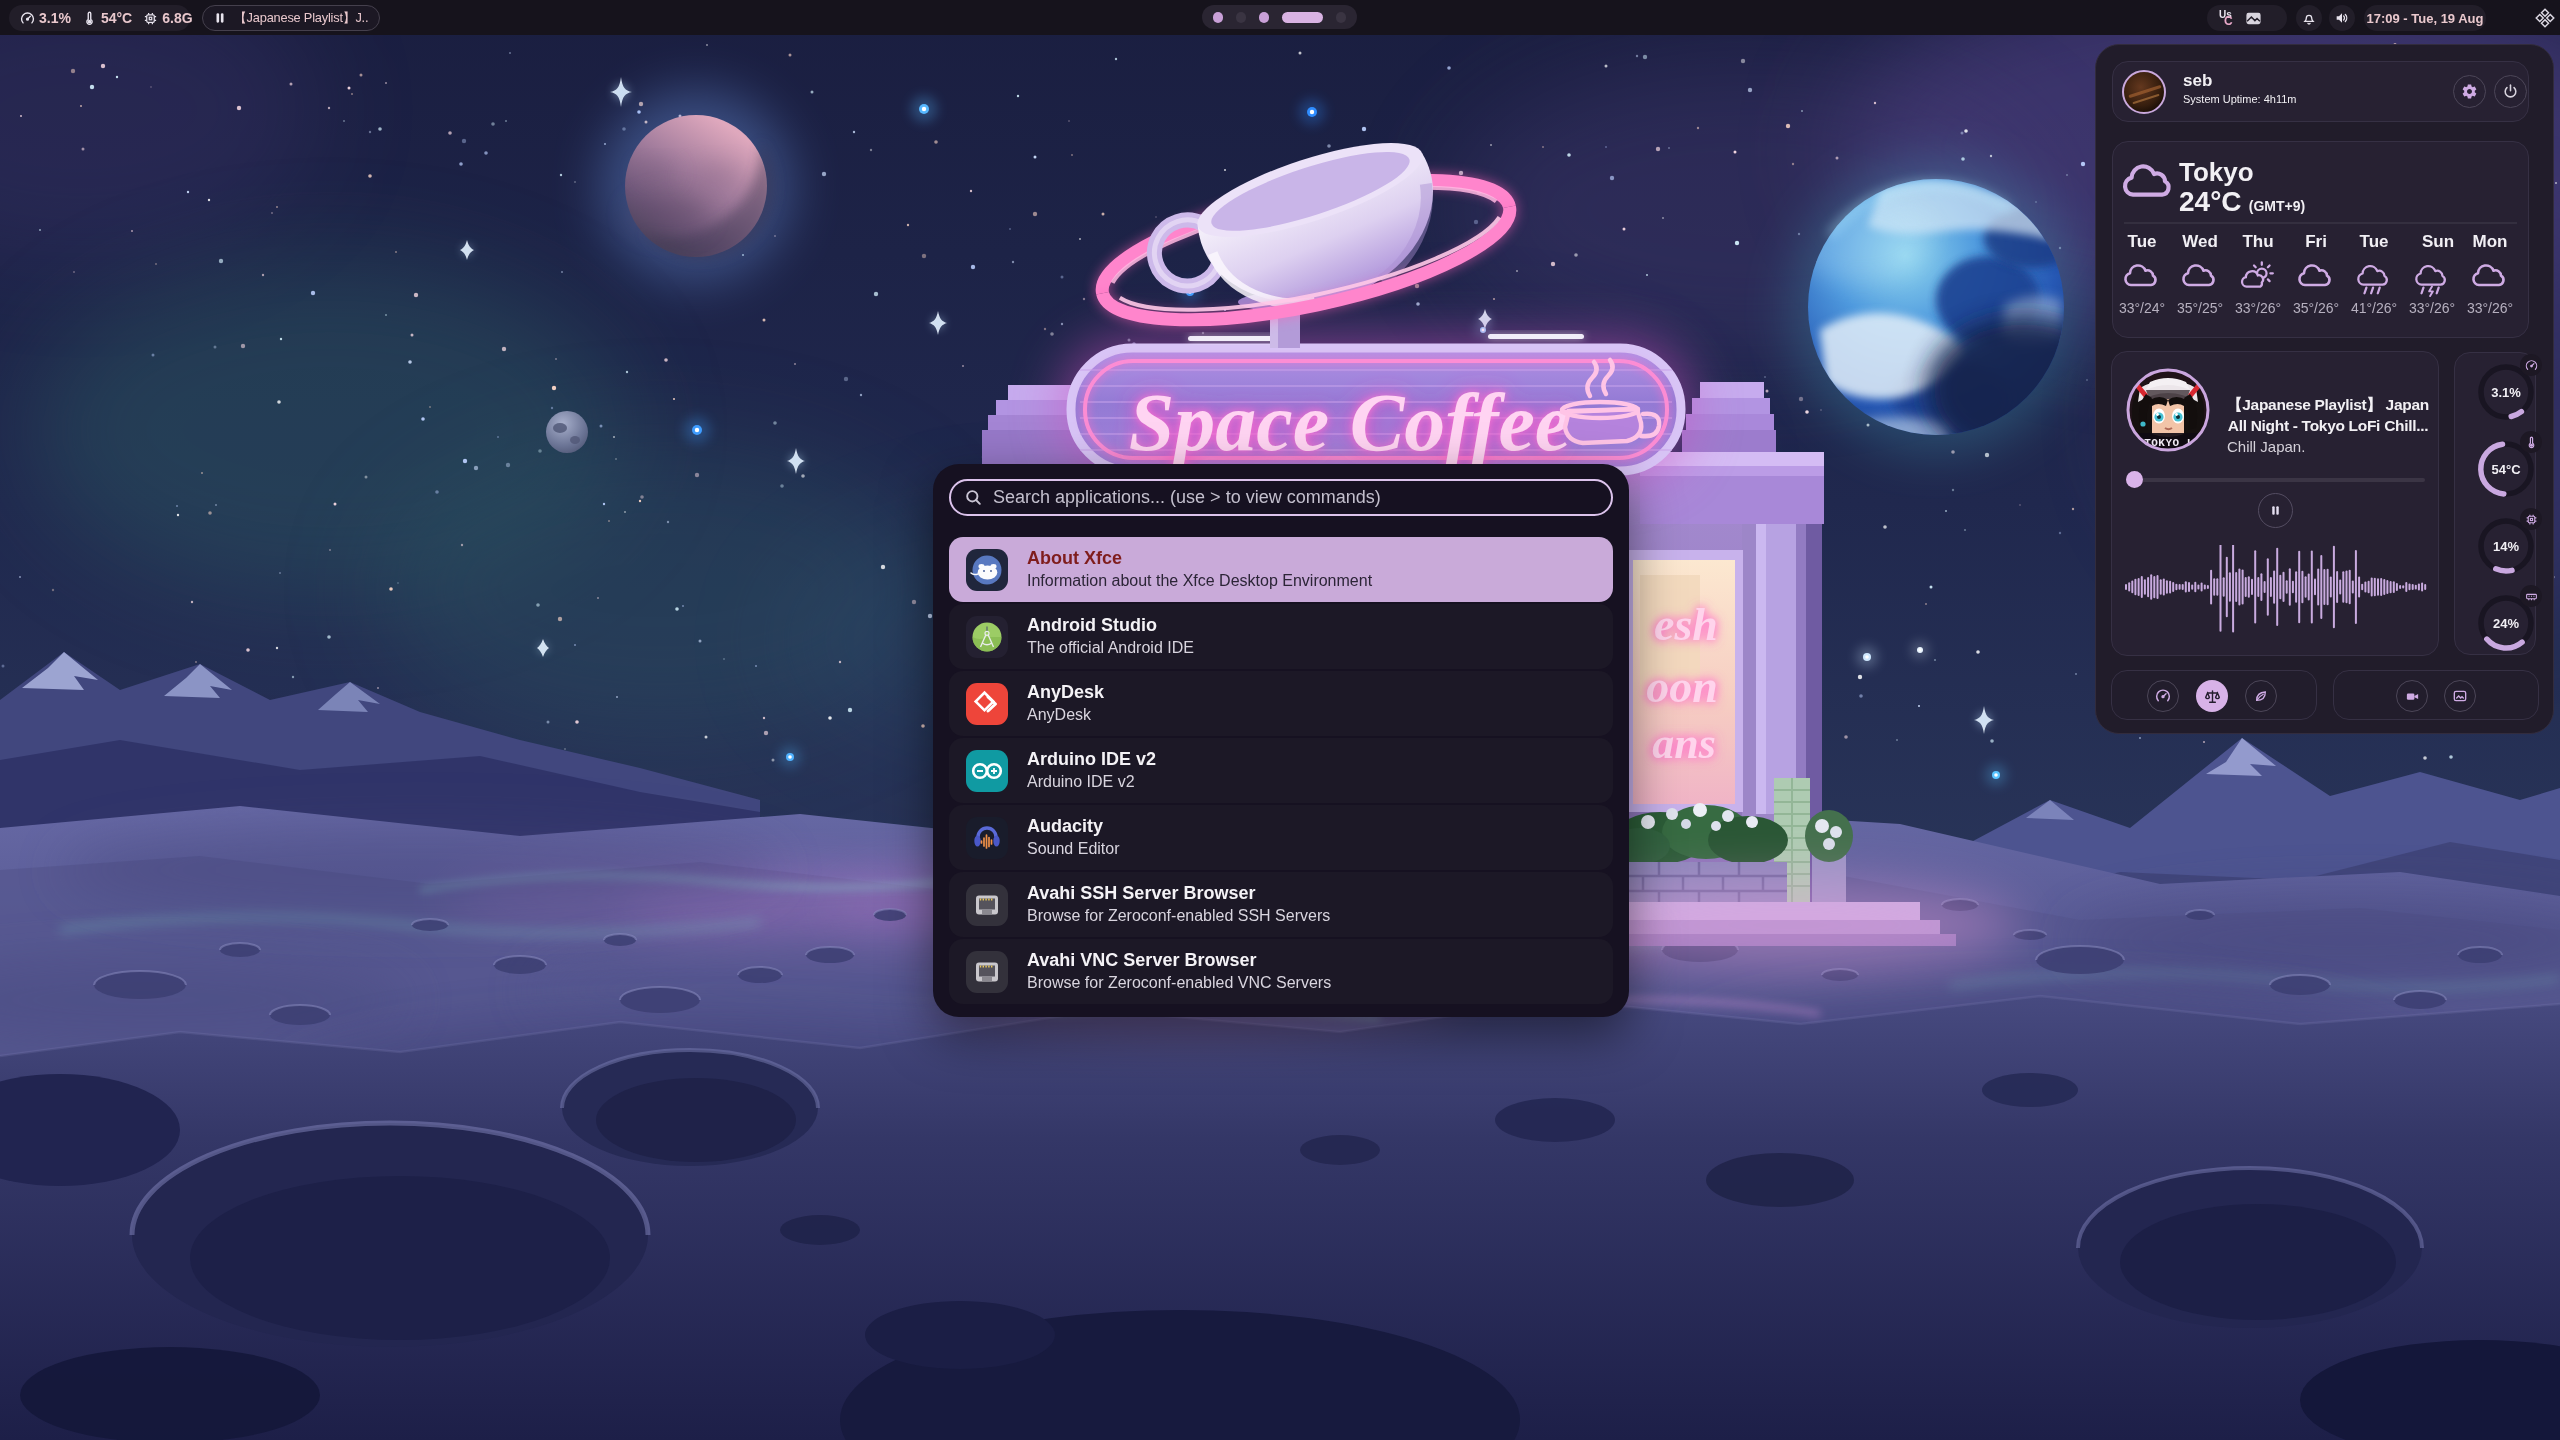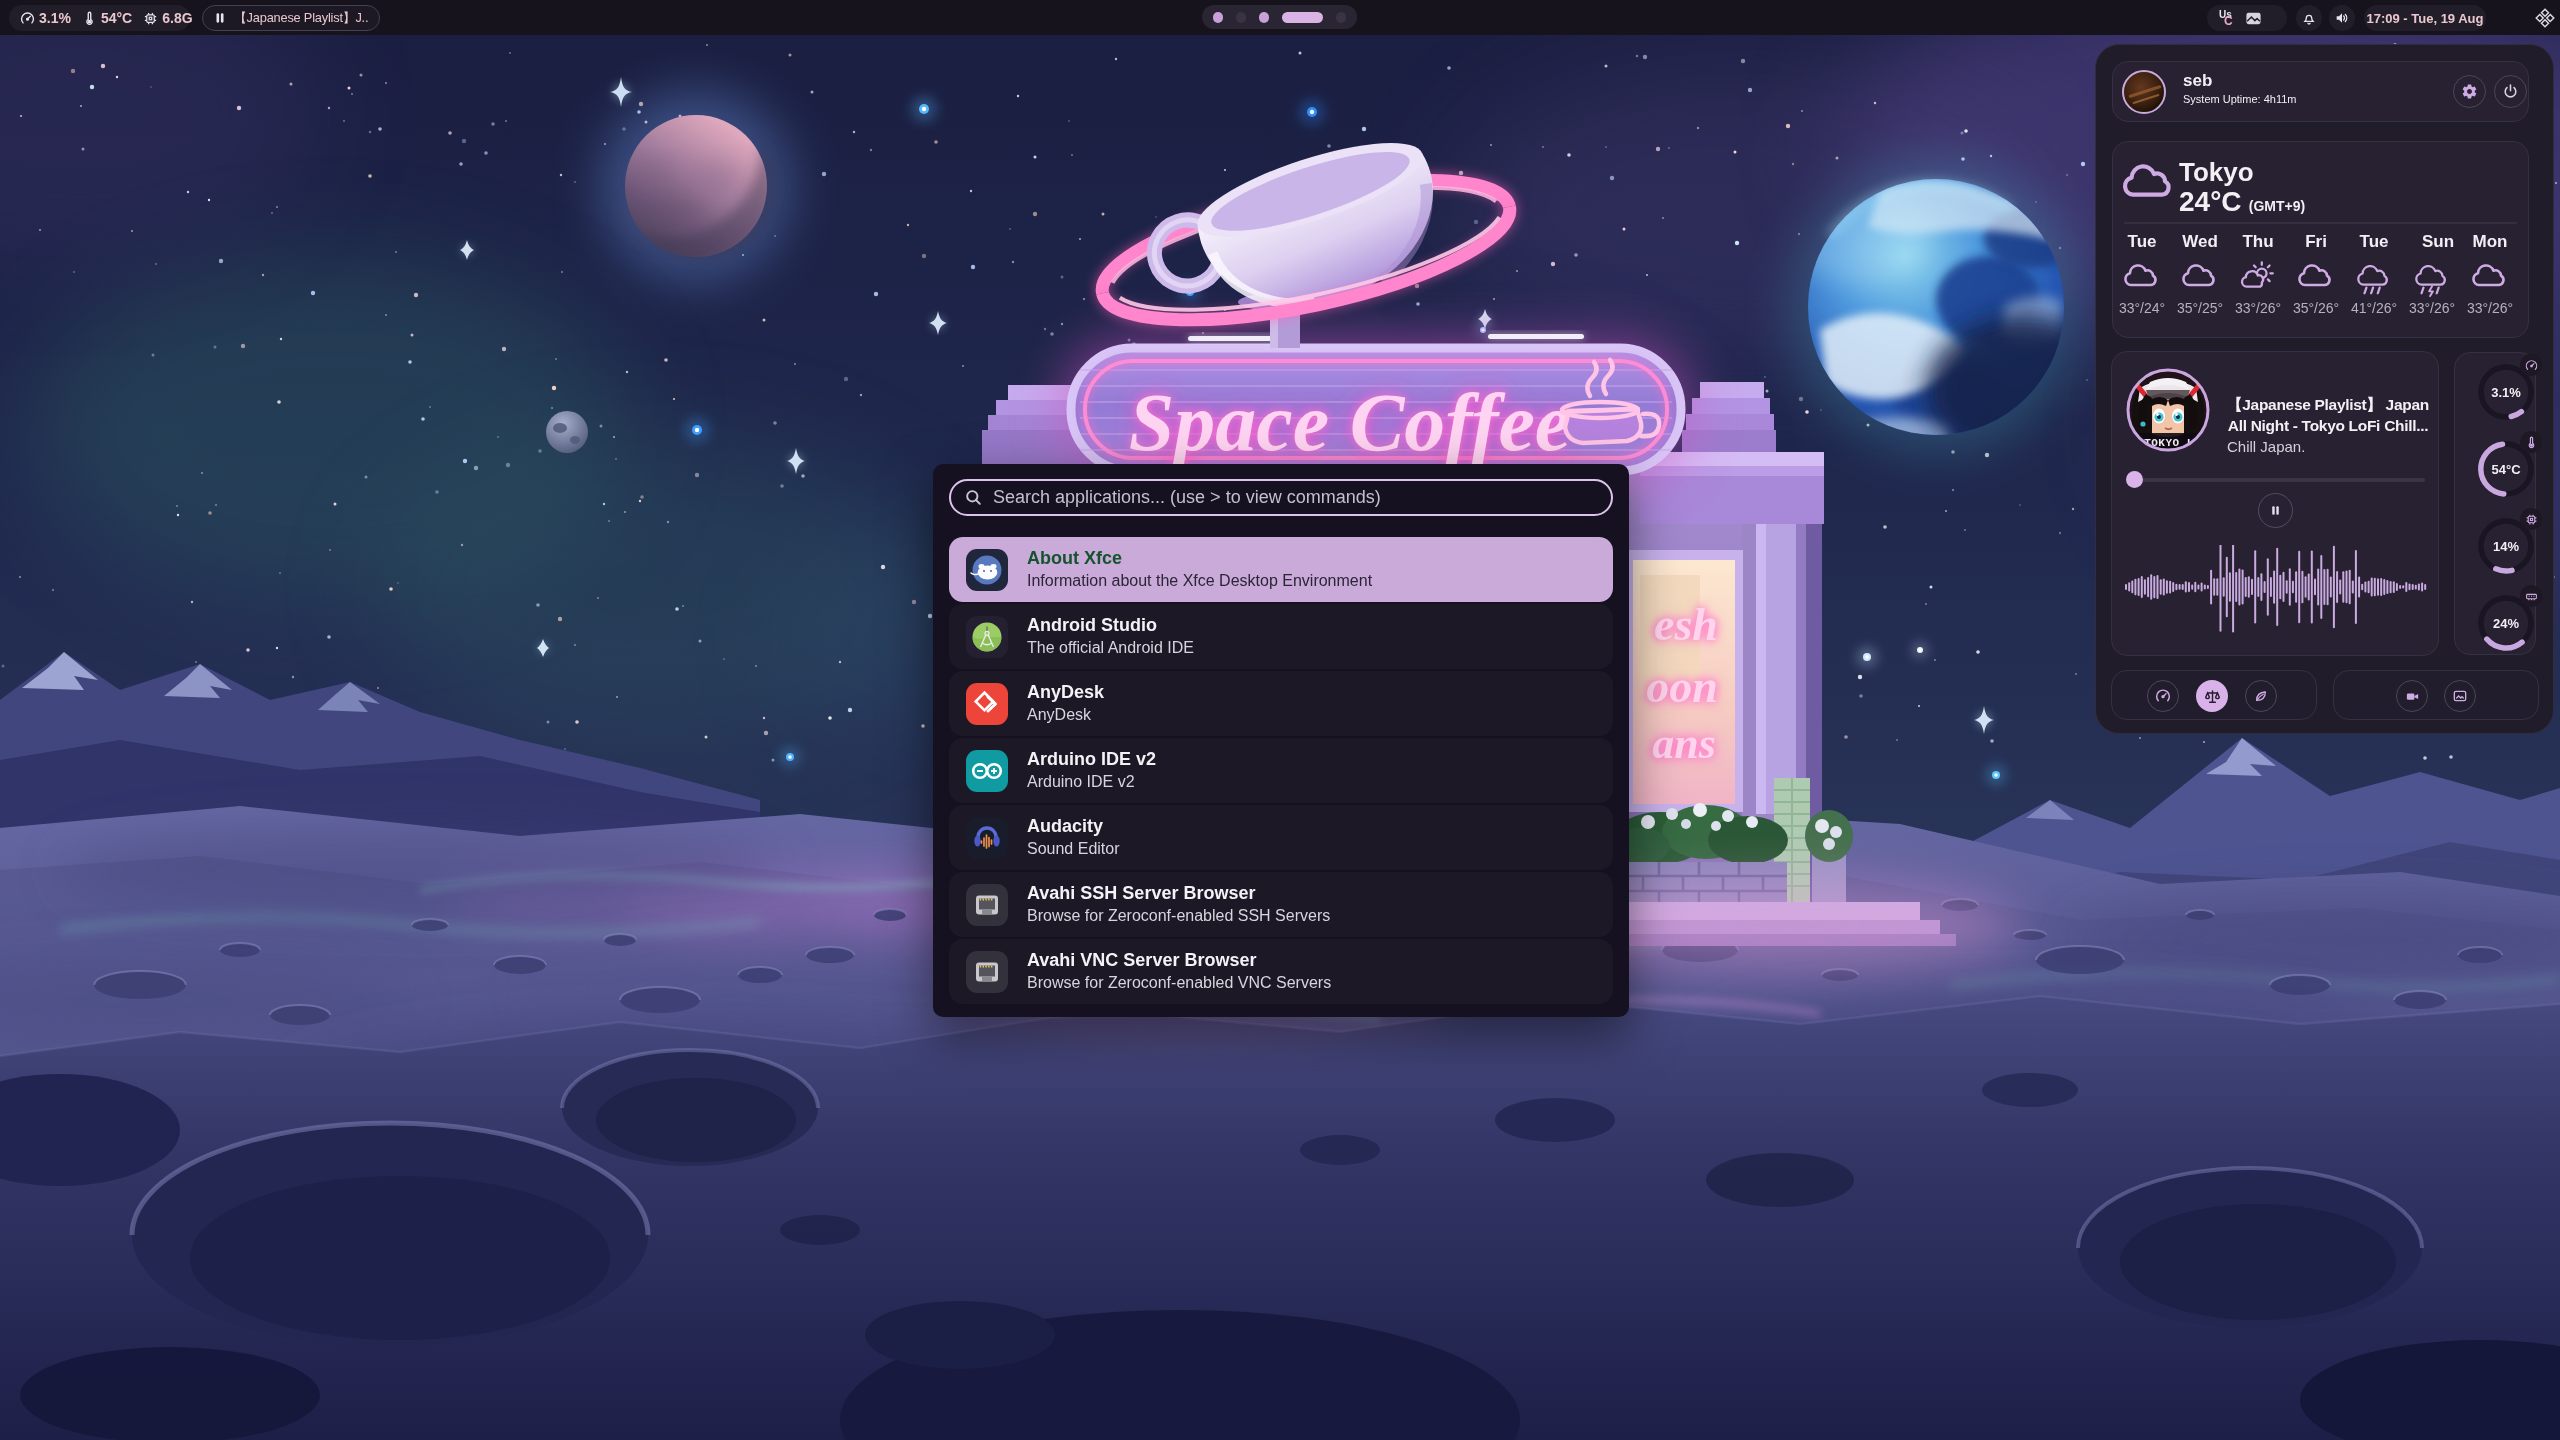--- a/index.html
+++ b/index.html
@@ -1,26 +1,26 @@
 <!DOCTYPE html>
 <html><head><meta charset="utf-8"><style>
 *{margin:0;padding:0;box-sizing:border-box}
 html,body{width:2560px;height:1440px;overflow:hidden;background:#10131f;font-family:"Liberation Sans",sans-serif}
 #topbar{position:absolute;left:0;top:0;width:2560px;height:35px;background:#16131c;z-index:50}
 .pill{position:absolute;top:5px;height:26px;border-radius:13px;display:flex;align-items:center;color:#e9c8cd;font-size:15px;font-weight:700;white-space:nowrap}
 .pill .ic{display:flex;align-items:center;justify-content:center}
-#launcher{position:absolute;left:933px;top:464px;width:696px;height:553px;background:#161121;border-radius:10px;z-index:40;box-shadow:0 18px 50px rgba(0,0,0,.5);padding:15px 16px}
+#launcher{position:absolute;left:933px;top:464px;width:696px;height:553px;background:#161121;border-radius:26px;z-index:40;box-shadow:0 18px 50px rgba(0,0,0,.5);padding:15px 16px}
 #searchbox{width:664px;height:37px;border:2px solid #dcc3ec;border-radius:19px;display:flex;align-items:center;color:#c3bfcd;font-size:18px}
 .row{position:absolute;left:16px;width:664px;height:65px;border-radius:14px;background:#1c1826;display:flex;align-items:center}
 .row.sel{background:#c9aad9}
 .ricon{width:42px;height:42px;border-radius:11px;margin-left:17px;flex:none;display:flex;align-items:center;justify-content:center}
 .rtxt{margin-left:19px;display:flex;flex-direction:column;justify-content:center}
 .rt1{font-size:18px;font-weight:700;color:#f4f2f6;line-height:23px}
 .rt2{font-size:16px;color:#d9d5df;line-height:22px}
-.sel .rt1{color:#14532d}.sel .rt2{color:#2c2537}
+.sel .rt1{color:#7f1d1d}.sel .rt2{color:#2c2537}
 #rpanel{position:absolute;left:2095px;top:44px;width:459px;height:690px;background:#211c2a;border:1px solid #322c3d;border-radius:24px;z-index:40}
 .card{position:absolute;background:#272132;border:1px solid #363044;border-radius:16px}
 .circbtn{position:absolute;border:1.5px solid #4c4658;border-radius:50%;display:flex;align-items:center;justify-content:center}
 .wcol{position:absolute;width:58px;text-align:center;color:#f1eff4}
 .wday{font-size:17px;font-weight:700}
 .wtemp{font-size:14px;color:#b6b0bf}
 .gauge{position:absolute;width:76px;height:76px}
 .gtxt{position:absolute;width:100%;text-align:center;top:31px;font-size:13px;font-weight:700;color:#f1eff4}
 .gico{position:absolute;right:2px;top:0px;width:22px;height:22px;background:#1d1824;border-radius:50%;display:flex;align-items:center;justify-content:center}
 </style></head>

